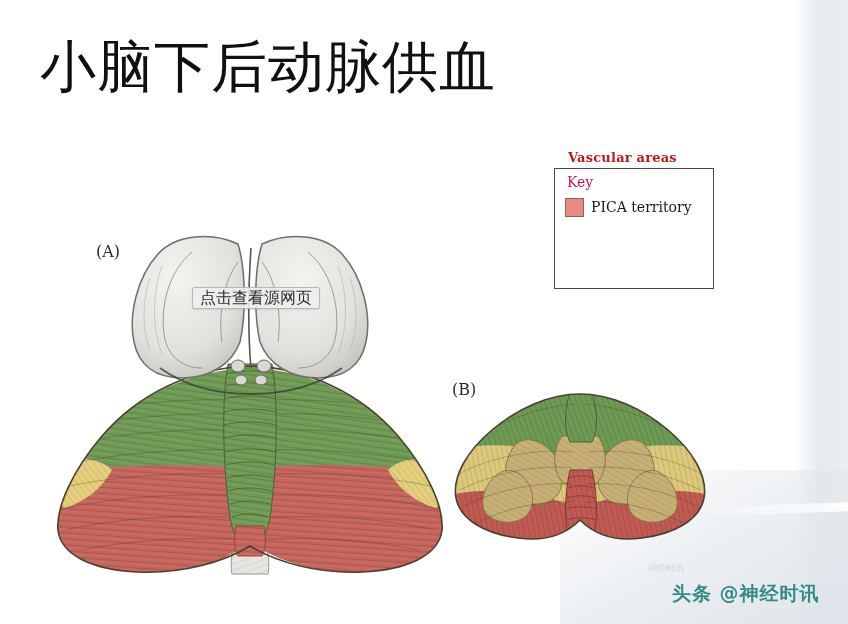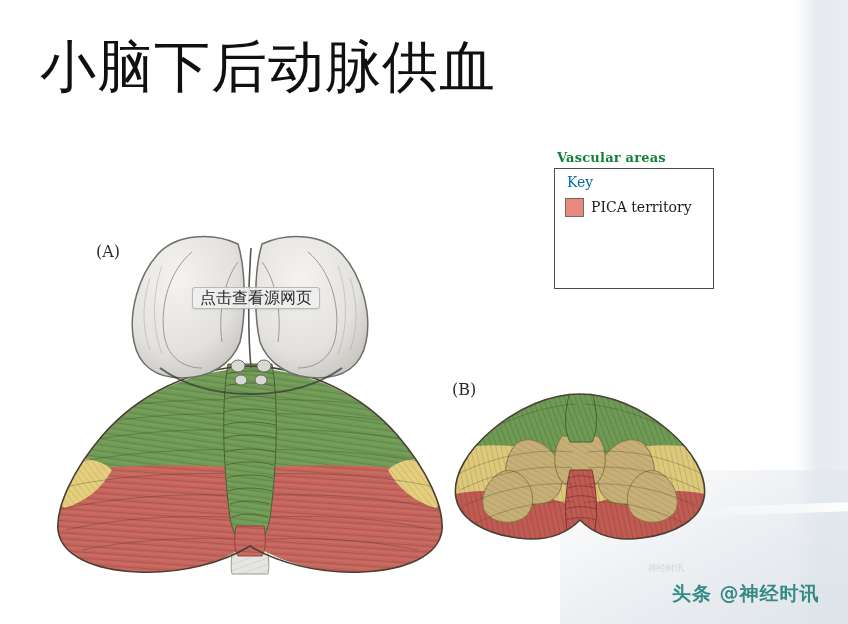--- a/index.html
+++ b/index.html
@@ -53,36 +53,36 @@
   #legend {
     position: absolute;
     left: 554px;
     top: 150px;
     width: 160px;
   }
   #legend-heading {
     font-family: "DejaVu Serif", serif;
     font-weight: bold;
     font-size: 13px;
-    color: #15803d;
-    margin: 0 0 3px 3px;
+    color: #b91c1c;
+    margin: 0 0 3px 14px;
     letter-spacing: .2px;
   }
   #legend-box {
     border: 1.5px solid #4a4a4a;
     background: #ffffff;
     padding: 5px 8px 9px 10px;
     box-sizing: border-box;
     width: 160px;
     height: 121px;
   }
   #legend-key-label {
     font-family: "DejaVu Serif", serif;
     font-size: 14px;
-    color: #0369a1;
+    color: #be185d;
     margin: 0 0 3px 2px;
   }
   .legend-row {
     display: flex;
     align-items: center;
     height: 28px;
   }
   .legend-swatch {
     width: 19px;
     height: 19px;

